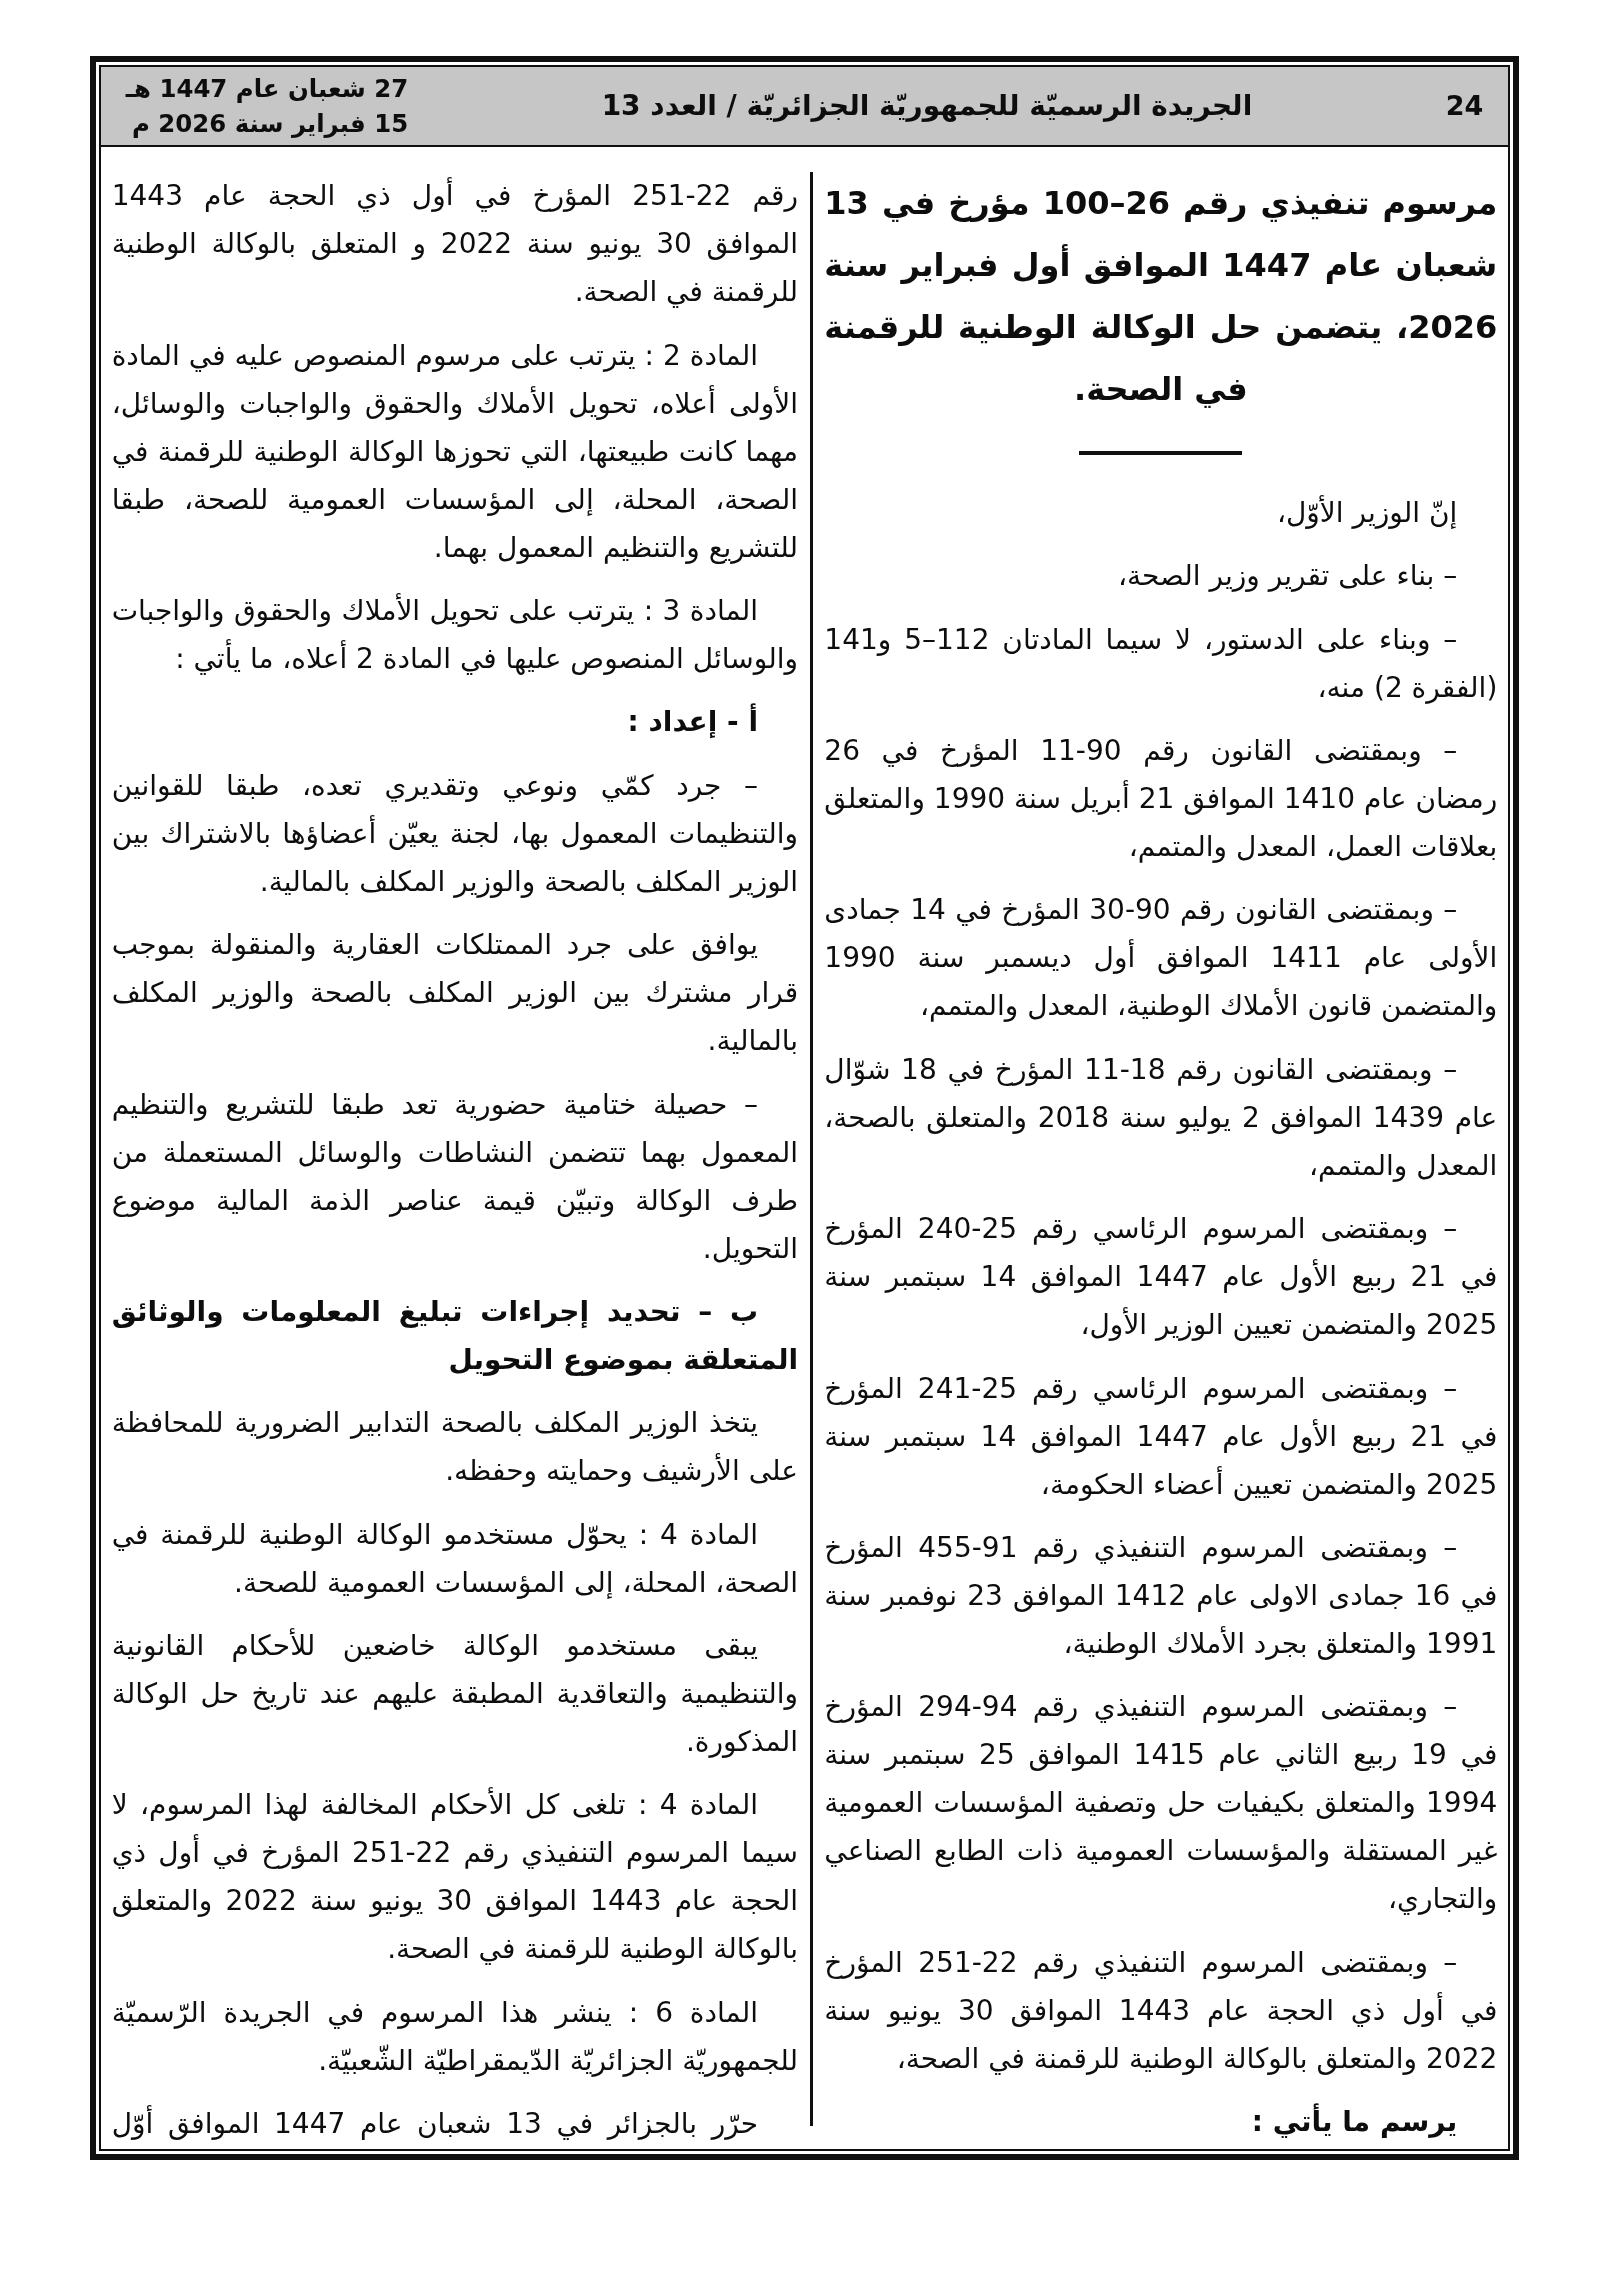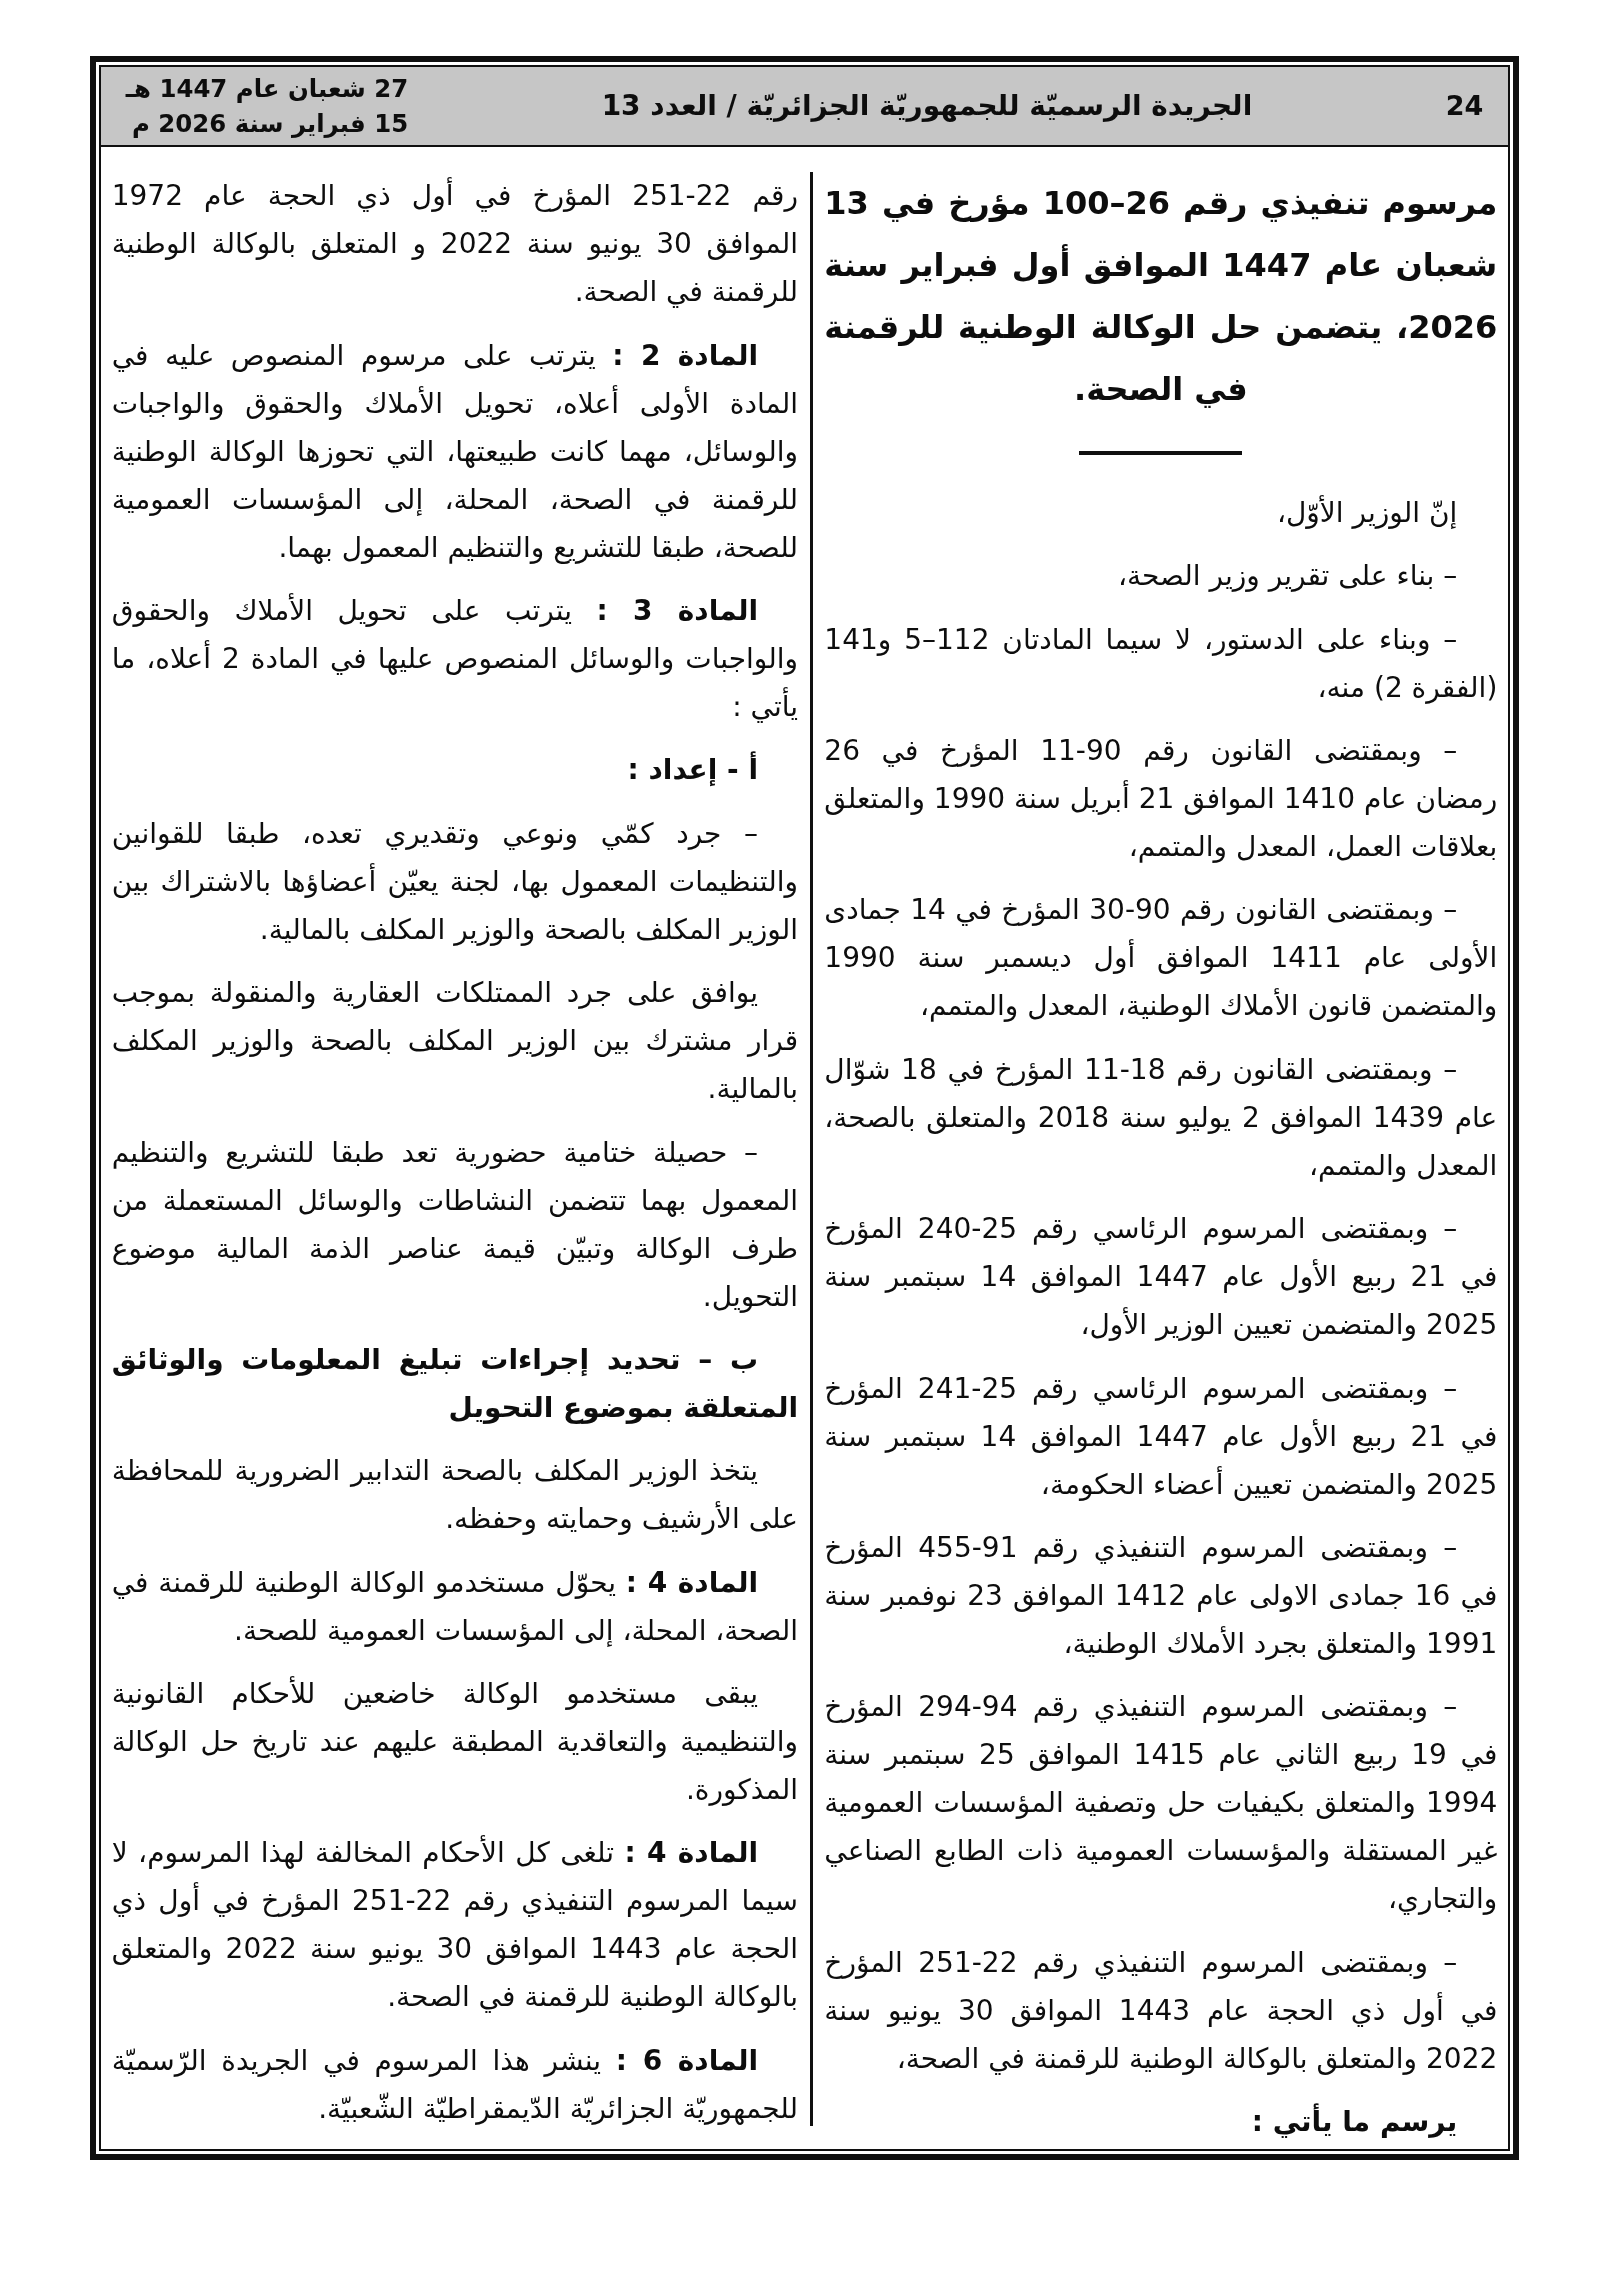--- a/index.html
+++ b/index.html
@@ -33,21 +33,21 @@
     margin:0 0 15.4px 0;font-size:28px;line-height:48px;
     text-align:justify;text-indent:40px;
   }
   .decree-title{
     font-weight:bold;font-size:32px;line-height:62px;
     text-indent:0;text-align:justify;text-align-last:center;margin-bottom:5.4px;
   }
   .section-rule{width:163px;height:3.6px;background:#101010;margin:31px auto 34px auto;}
   .no-indent{text-indent:0;}
   .bold{font-weight:bold;}
-  strong{font-weight:bold;}
+  strong{font-weight:normal;}
 </style>
 </head>
 <body>
 
 <div class="outer-frame">
   <div class="inner-frame">
 
     <div class="header-band">
       <div class="issue-dates">
         <div>27 شعبان عام 1447 هـ</div>
@@ -73,21 +73,21 @@
         <p>– وبمقتضى المرسوم التنفيذي رقم 91‏-‏455 المؤرخ في 16 جمادى الاولى عام 1412 الموافق 23 نوفمبر سنة 1991 والمتعلق بجرد الأملاك الوطنية،</p>
         <p>– وبمقتضى المرسوم التنفيذي رقم 94‏-‏294 المؤرخ في 19 ربيع الثاني عام 1415 الموافق 25 سبتمبر سنة 1994 والمتعلق بكيفيات حل وتصفية المؤسسات العمومية غير المستقلة والمؤسسات العمومية ذات الطابع الصناعي والتجاري،</p>
         <p>– وبمقتضى المرسوم التنفيذي رقم 22‏-‏251 المؤرخ في أول ذي الحجة عام 1443 الموافق 30 يونيو سنة 2022 والمتعلق بالوكالة الوطنية للرقمنة في الصحة،</p>
         <p class="bold">يرسم ما يأتي :</p>
 
       </div>
 
       <div class="col-divider"></div>
 
       <div class="col-second">
-        <p class="no-indent">رقم 22‏-‏251 المؤرخ في أول ذي الحجة عام 1972 الموافق 30 يونيو سنة 2022 و المتعلق بالوكالة الوطنية للرقمنة في الصحة.</p>
+        <p class="no-indent">رقم 22‏-‏251 المؤرخ في أول ذي الحجة عام 1443 الموافق 30 يونيو سنة 2022 و المتعلق بالوكالة الوطنية للرقمنة في الصحة.</p>
         <p><strong>المادة 2 :</strong><span> يترتب على مرسوم المنصوص عليه في المادة الأولى أعلاه، تحويل الأملاك والحقوق والواجبات والوسائل، مهما كانت طبيعتها، التي تحوزها الوكالة الوطنية للرقمنة في الصحة، المحلة، إلى المؤسسات العمومية للصحة، طبقا للتشريع والتنظيم المعمول بهما.</span></p>
         <p><strong>المادة 3 :</strong><span> يترتب على تحويل الأملاك والحقوق والواجبات والوسائل المنصوص عليها في المادة 2 أعلاه، ما يأتي :</span></p>
         <p class="bold">أ - إعداد :</p>
         <p>– جرد كمّي ونوعي وتقديري تعده، طبقا للقوانين والتنظيمات المعمول بها، لجنة يعيّن أعضاؤها بالاشتراك بين الوزير المكلف بالصحة والوزير المكلف بالمالية.</p>
         <p>يوافق على جرد الممتلكات العقارية والمنقولة بموجب قرار مشترك بين الوزير المكلف بالصحة والوزير المكلف بالمالية.</p>
         <p>– حصيلة ختامية حضورية تعد طبقا للتشريع والتنظيم المعمول بهما تتضمن النشاطات والوسائل المستعملة من طرف الوكالة وتبيّن قيمة عناصر الذمة المالية موضوع التحويل.</p>
         <p class="bold">ب – تحديد إجراءات تبليغ المعلومات والوثائق المتعلقة بموضوع التحويل</p>
         <p>يتخذ الوزير المكلف بالصحة التدابير الضرورية للمحافظة على الأرشيف وحمايته وحفظه.</p>
         <p><strong>المادة 4 :</strong><span> يحوّل مستخدمو الوكالة الوطنية للرقمنة في الصحة، المحلة، إلى المؤسسات العمومية للصحة.</span></p>
         <p>يبقى مستخدمو الوكالة خاضعين للأحكام القانونية والتنظيمية والتعاقدية المطبقة عليهم عند تاريخ حل الوكالة المذكورة.</p>

